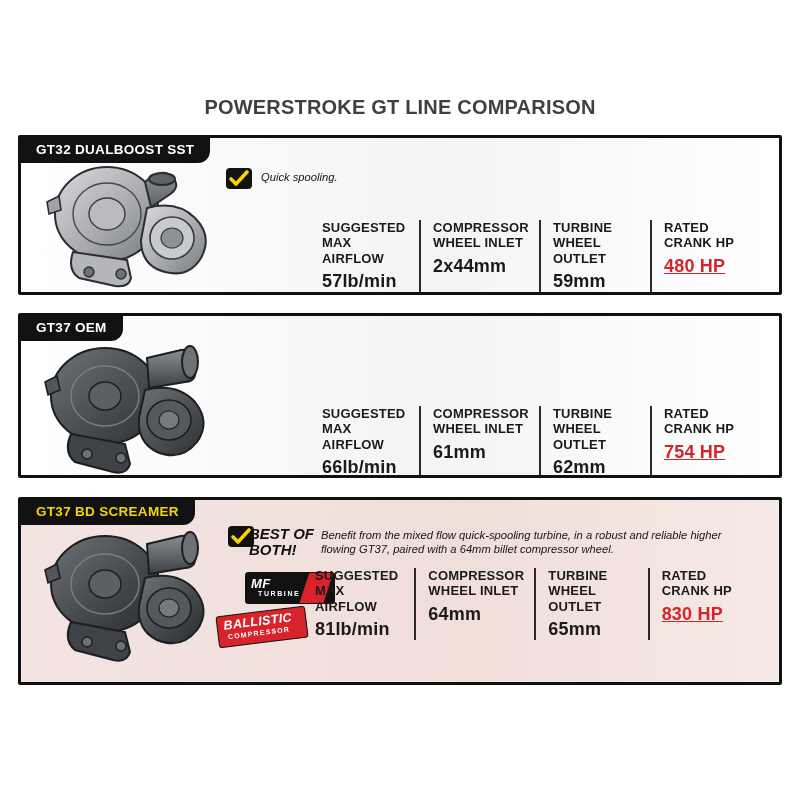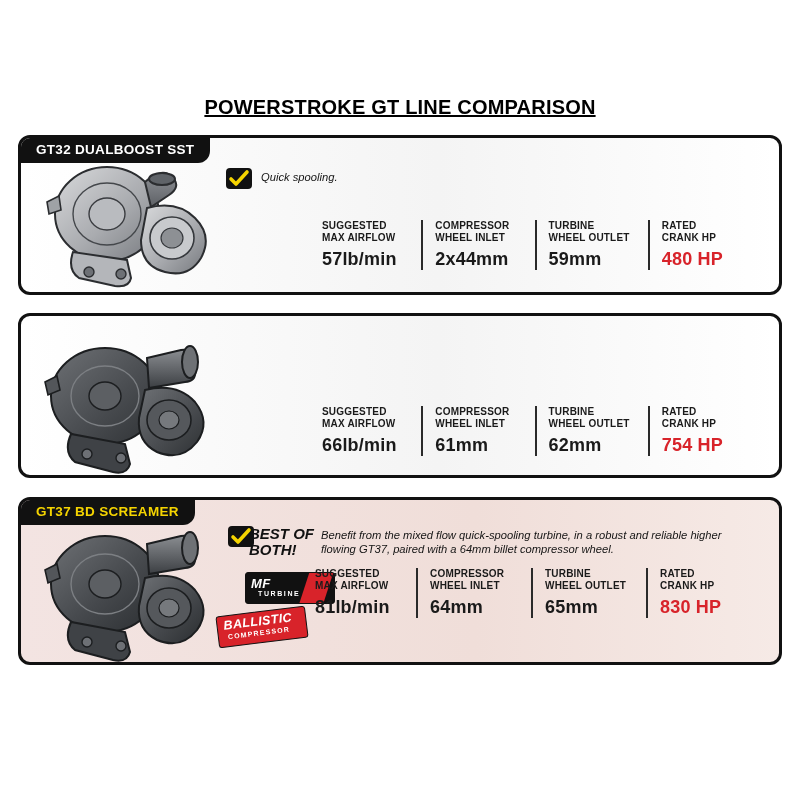--- a/index.html
+++ b/index.html
@@ -19,37 +19,36 @@
     width: 800px;
     height: 800px;
     position: relative;
   }
   .title {
     text-align: center;
     font-size: 20px;
     font-weight: bold;
     letter-spacing: 0.2px;
     padding-top: 96px;
-    color: #000000;
-    text-decoration: underline;
+    color: #404040;
   }
 
   
   .card {
     position: absolute;
     left: 18px;
     width: 764px;
     border: 3px solid #111111;
-    border-radius: 12px;
+    border-radius: 2px;
     box-sizing: border-box;
     overflow: hidden;
   }
   .card.c1 { top: 135px; height: 160px; background: linear-gradient(to right, #ffffff 0%, #f4f4f4 55%, #ffffff 100%); }
   .card.c2 { top: 313px; height: 165px; background: linear-gradient(to right, #ffffff 0%, #f4f4f4 55%, #ffffff 100%); }
-  .card.c3 { top: 497px; height: 168px; background: linear-gradient(to right, #f3e4e2 0%, #f0ded9 60%, #f6eae6 100%); }
+  .card.c3 { top: 497px; height: 188px; background: linear-gradient(to right, #f3e4e2 0%, #f0ded9 60%, #f6eae6 100%); }
 
   .card-tab {
     position: absolute;
     top: -1px;
     left: -1px;
     background: #111111;
     color: #ffffff;
     font-size: 13.5px;
     font-weight: bold;
     letter-spacing: 0.3px;
@@ -113,35 +112,35 @@
   .c3 .specs { top: 68px; left: 290px; }
 
   .spec {
     flex: 1 1 0;
     padding: 0 10px 0 12px;
     border-left: 2px solid #2a2a2a;
     box-sizing: border-box;
   }
   .spec:first-child { border-left: none; padding-left: 4px; }
   .spec-label {
-    font-size: 10px;
+    font-size: 13px;
     font-weight: bold;
     line-height: 1.18;
     letter-spacing: 0.2px;
     color: #1a1a1a;
     text-transform: uppercase;
   }
   .spec-value {
     font-size: 18px;
     font-weight: bold;
     margin-top: 5px;
     letter-spacing: 0.2px;
     color: #1a1a1a;
   }
-  .spec-value.red { color: #d8232a; }
+  .spec-value.red { color: #d8232a; text-decoration: underline; }
 
   
   .badges {
     position: absolute;
     left: 196px;
     top: 72px;
     width: 92px;
   }
   .badge {
     width: 88px;
@@ -260,20 +259,21 @@
       </div>
       <div class="spec">
         <div class="spec-label">RATED</div>
         <div class="spec-label">CRANK HP</div>
         <div class="spec-value red">480 HP</div>
       </div>
     </div>
   </div>
 
   <div class="card c2">
+    <div class="card-tab">GT37 OEM</div>
 
     <div class="turbo">
       <svg width="210" height="140" viewBox="0 0 210 140">
         <defs>
           <linearGradient id="g2a" x1="0" y1="0" x2="1" y2="1">
             <stop offset="0%" stop-color="#6e7175"></stop>
               <stop offset="55%" stop-color="#4a4d51"></stop>
               <stop offset="100%" stop-color="#2e3134"></stop>
           </linearGradient>
           <linearGradient id="g2b" x1="0" y1="0" x2="0" y2="1">

